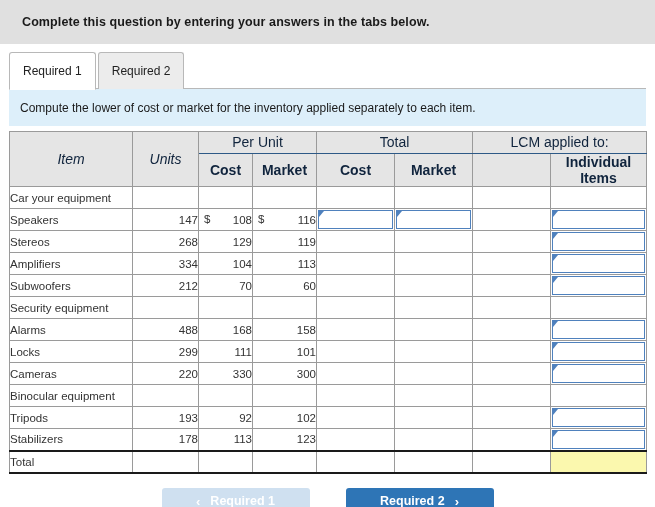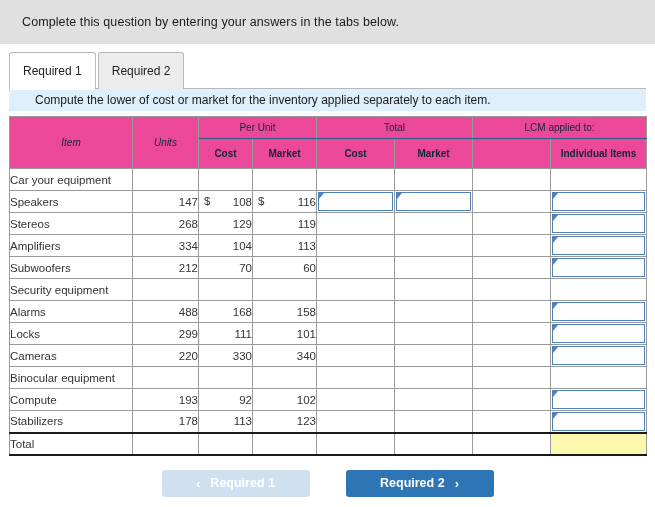--- a/index.html
+++ b/index.html
@@ -20,21 +20,21 @@
   .top-banner {
     height: 44px;
     background: #e0e0e0;
     display: flex;
     align-items: center;
     padding: 0 0 0 22px;
     box-sizing: border-box;
   }
   .top-banner-text {
     font-size: 12.5px;
-    font-weight: normal;
+    font-weight: bold;
     color: #1a1a1a;
     letter-spacing: 0.1px;
   }
 
   
   .tab-strip {
     position: relative;
     height: 45px;
     background: #ffffff;
     padding-left: 9px;
@@ -73,24 +73,24 @@
   .tab.active {
     background: #ffffff;
     border-bottom: 1px solid #ffffff;
     margin-bottom: -1px;
     height: 38px;
   }
 
   
   .sub-instruction {
     background: #ddeffa;
-    height: 22px;
+    height: 37px;
     display: flex;
     align-items: center;
-    padding-left: 26px;
+    padding-left: 11px;
     box-sizing: border-box;
     margin: 0 9px;
     font-size: 12px;
     color: #1a1a1a;
   }
 
   
   .table-wrap {
     margin: 5px 9px 0 9px;
   }
@@ -102,24 +102,24 @@
     color: #333;
   }
   table.grid th, table.grid td {
     border: 1px solid #9a9a9a;
     padding: 0;
     height: 22px;
     box-sizing: border-box;
     overflow: hidden;
   }
   thead th {
-    background: #ec4899;
+    background: #e5e5e5;
     color: #10243d;
     font-weight: normal;
-    font-size: 10px;
+    font-size: 14px;
     text-align: center;
     vertical-align: middle;
     border-color: #5b90c8;
     line-height: 1.15;
   }
   thead th.grp {
     border-bottom: 1px solid #2d5986;
   }
   thead th.tall {
     height: 52px;
@@ -410,21 +410,21 @@
             <input type="text" class="ans" style="">
             <div class="marker">
               <span></span>
             </div>
           </td>
         </tr>
         <tr>
           <td class="item">Cameras</td>
           <td class="num">220</td>
           <td class="money"><span>330</span></td>
-          <td class="money"><span>340</span></td>
+          <td class="money"><span>300</span></td>
           <td></td>
           <td></td>
           <td></td>
           <td class="inputcell">
             <input type="text" class="ans" style="">
             <div class="marker">
               <span></span>
             </div>
           </td>
         </tr>
@@ -432,21 +432,21 @@
           <td class="cat">Binocular equipment</td>
           <td class="num"></td>
           <td class="money"><span></span></td>
           <td class="money"><span></span></td>
           <td></td>
           <td></td>
           <td></td>
           <td></td>
         </tr>
         <tr>
-          <td class="item">Compute</td>
+          <td class="item">Tripods</td>
           <td class="num">193</td>
           <td class="money"><span>92</span></td>
           <td class="money"><span>102</span></td>
           <td></td>
           <td></td>
           <td></td>
           <td class="inputcell">
             <input type="text" class="ans" style="">
             <div class="marker">
               <span></span>

